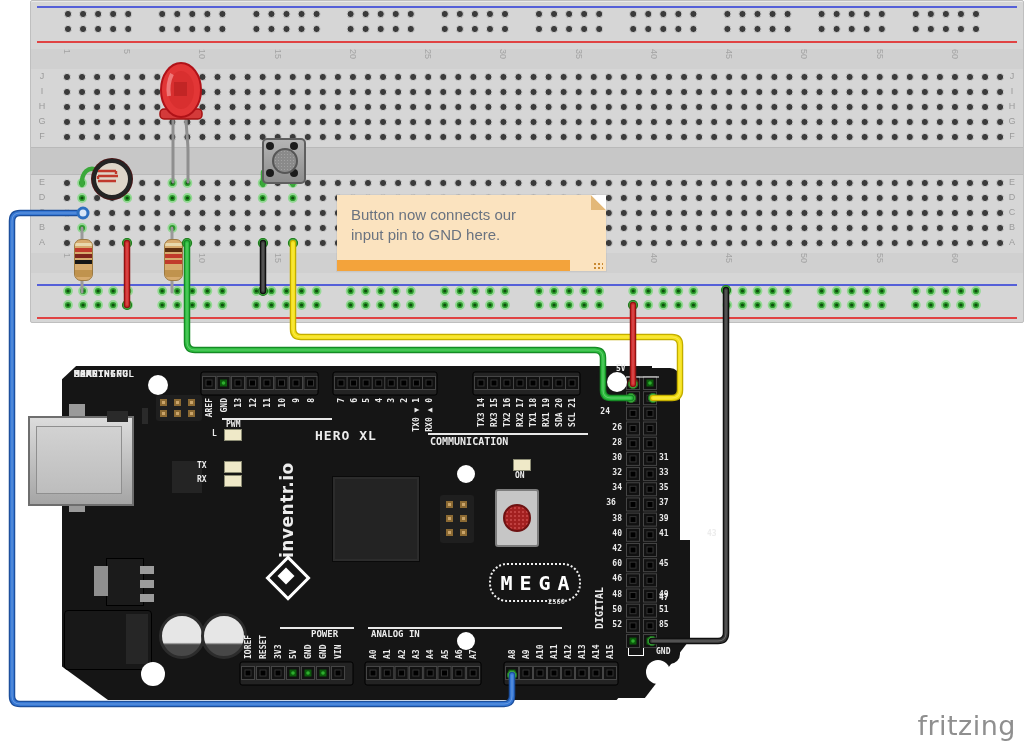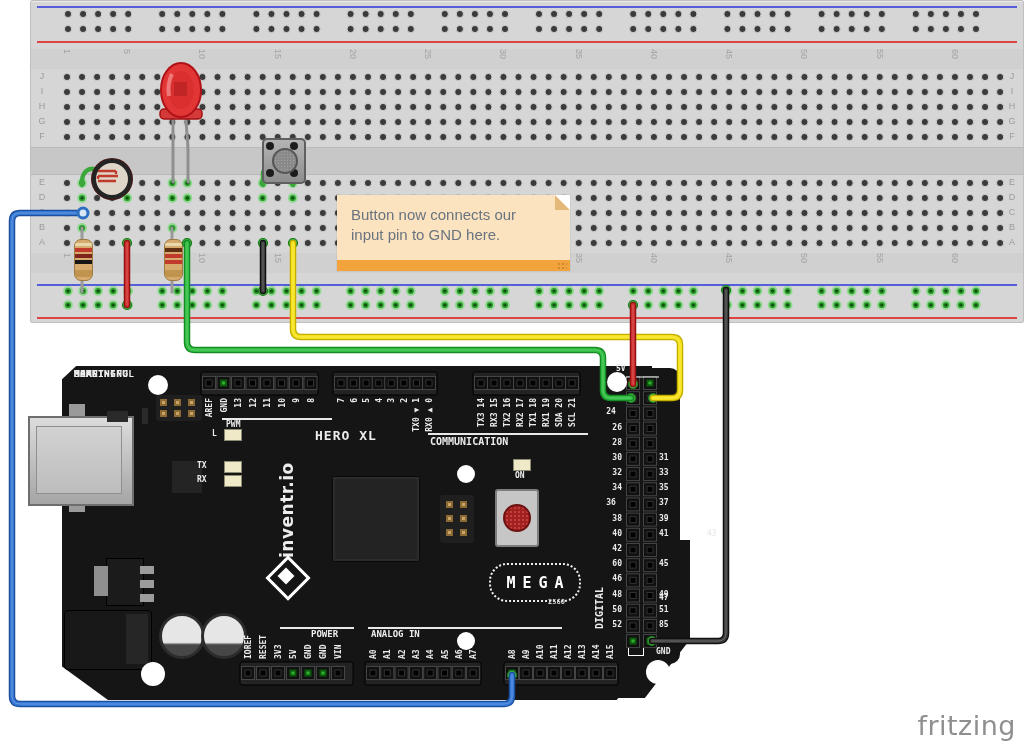--- a/index.html
+++ b/index.html
@@ -14,21 +14,21 @@
   #rail-blue-bot{top:283px;background:#5560d8;}
   #rail-red-bot{top:316px;background:#e04343;}
   #mid-gap{position:absolute;left:0;top:146px;width:992px;height:26px;background:#c7c7c7;
     border-top:1px solid #b9b9b9;border-bottom:1px solid #b9b9b9;}
   .numband{position:absolute;left:0;width:992px;height:20px;background:#d0d0d0;}
   #numband-top{top:48px;} #numband-bot{top:252px;}
   
   #svg-mid,#svg-wires{position:absolute;left:0;top:0;width:1024px;height:750px;pointer-events:none;}
   #svg-mid{z-index:3;} #svg-wires{z-index:9;}
   #breadboard{z-index:1;} #arduino{z-index:2;} #ard-details{z-index:5;} .comp{z-index:6;}
-  #note{z-index:8;} #watermark{z-index:4;}
+  #note{z-index:8;padding-left:36px;} #watermark{z-index:4;}
   
   #arduino{position:absolute;left:0;top:0;}
   #board-main{position:absolute;left:62px;top:366px;width:590px;height:334px;background:#151515;
     clip-path:polygon(2.4% 0,100% 0,100% 88%,94% 100%,7.8% 100%,0 90%,0 4%);}
   #board-tab{position:absolute;left:596px;top:368px;width:84px;height:296px;background:#151515;border-radius:10px;}
   #board-ext{position:absolute;left:596px;top:540px;width:94px;height:158px;background:#151515;
     clip-path:polygon(0 0,100% 0,100% 63%,52% 100%,0 100%);}
   
   #ard-details{position:absolute;left:0;top:0;width:1024px;height:750px;pointer-events:none;}
   #ard-details div{position:absolute;}
@@ -70,21 +70,21 @@
   #smd1{left:107px;top:411px;width:21px;height:11px;background:#2a2a2a;}
   #smd2{left:142px;top:408px;width:6px;height:16px;background:#2a2a2a;}
   #icsp1{left:156px;top:395px;width:46px;height:26px;background:#1f1f1f;border-radius:3px;}
   #icsp2{left:440px;top:495px;width:34px;height:48px;background:#1f1f1f;border-radius:3px;}
   .goldpin{position:absolute;width:7px;height:7px;background:#caa469;box-shadow:inset 0 0 0 2px #8c6a33;}
   #reset{left:495px;top:489px;width:40px;height:54px;background:#c6c6c6;border:2px solid #7d7d7d;border-radius:3px;}
   #reset-btn{left:503px;top:504px;width:24px;height:24px;border-radius:50%;background:#a32020;
     border:2px solid #6e1212;background-image:radial-gradient(#c04040 1px,transparent 1.2px);background-size:4px 4px;}
   #mega-badge{left:489px;top:563px;width:88px;height:35px;border:2px dotted #f0f0f0;border-radius:18px;
     display:flex;align-items:center;justify-content:center;}
-  #mega-badge span{font-family:"DejaVu Sans Mono",monospace;font-weight:bold;font-size:15px;color:#fff;letter-spacing:7px;padding-left:7px;}
+  #mega-badge span{font-family:"DejaVu Sans Mono",monospace;font-weight:bold;font-size:20px;color:#fff;letter-spacing:7px;padding-left:7px;}
   #m2560{left:548px;top:598px;font-size:7px;color:#cfcfcf;}
   #inv-text{left:277px;top:558px;font-size:17px;letter-spacing:.5px;font-family:"DejaVu Sans",sans-serif;}
   #inv-logo{left:272px;top:562px;width:26px;height:26px;border:3px solid #fff;transform:rotate(45deg);}
   #inv-logo-in{left:280px;top:570px;width:12px;height:12px;background:#fff;transform:rotate(45deg);}
   
   .comp{position:absolute;}
   #ldr-body{left:92px;top:159px;width:32px;height:32px;border-radius:50%;background:#ded6c9;
     border:4px solid #242424;box-shadow:0 0 0 1px #4a1515;}
   #btn-body{left:262px;top:138px;width:40px;height:42px;background:linear-gradient(180deg,#b4b4b4,#8e8e8e);
     border:2px solid #5f5f5f;border-radius:5px;}
@@ -1418,21 +1418,21 @@
       <div style="position: absolute; left: 454.8px; top: 659px; transform-origin: 0px 0px; transform: rotate(-90deg);" class="sk">A6</div>
       <div style="position: absolute; left: 469.1px; top: 659px; transform-origin: 0px 0px; transform: rotate(-90deg);" class="sk">A7</div>
       <div style="position: absolute; left: 508px; top: 659px; transform-origin: 0px 0px; transform: rotate(-90deg);" class="sk">A8</div>
       <div style="position: absolute; left: 522px; top: 659px; transform-origin: 0px 0px; transform: rotate(-90deg);" class="sk">A9</div>
       <div style="position: absolute; left: 536px; top: 659px; transform-origin: 0px 0px; transform: rotate(-90deg);" class="sk">A10</div>
       <div style="position: absolute; left: 550px; top: 659px; transform-origin: 0px 0px; transform: rotate(-90deg);" class="sk">A11</div>
       <div style="position: absolute; left: 564px; top: 659px; transform-origin: 0px 0px; transform: rotate(-90deg);" class="sk">A12</div>
       <div style="position: absolute; left: 578px; top: 659px; transform-origin: 0px 0px; transform: rotate(-90deg);" class="sk">A13</div>
       <div style="position: absolute; left: 592px; top: 659px; transform-origin: 0px 0px; transform: rotate(-90deg);" class="sk">A14</div>
       <div style="position: absolute; left: 606px; top: 659px; transform-origin: 0px 0px; transform: rotate(-90deg);" class="sk">A15</div>
-      <div style="position:absolute;left:600px;top:407.36px;width:22px;text-align:center;" class="sk">24</div>
+      <div style="position:absolute;left:588px;top:407.36px;width:22px;text-align:right;" class="sk">24</div>
       <div style="position:absolute;left:600px;top:422.54px;width:22px;text-align:right;" class="sk">26</div>
       <div style="position:absolute;left:600px;top:437.72px;width:22px;text-align:right;" class="sk">28</div>
       <div style="position:absolute;left:600px;top:452.9px;width:22px;text-align:right;" class="sk">30</div>
       <div style="position:absolute;left:600px;top:468.08px;width:22px;text-align:right;" class="sk">32</div>
       <div style="position:absolute;left:600px;top:483.26px;width:22px;text-align:right;" class="sk">34</div>
       <div style="position:absolute;left:600px;top:498.44px;width:22px;text-align:center;" class="sk">36</div>
       <div style="position:absolute;left:600px;top:513.62px;width:22px;text-align:right;" class="sk">38</div>
       <div style="position:absolute;left:600px;top:528.8px;width:22px;text-align:right;" class="sk">40</div>
       <div style="position:absolute;left:600px;top:543.98px;width:22px;text-align:right;" class="sk">42</div>
       <div style="position:absolute;left:600px;top:559.16px;width:22px;text-align:right;" class="sk">60</div>

